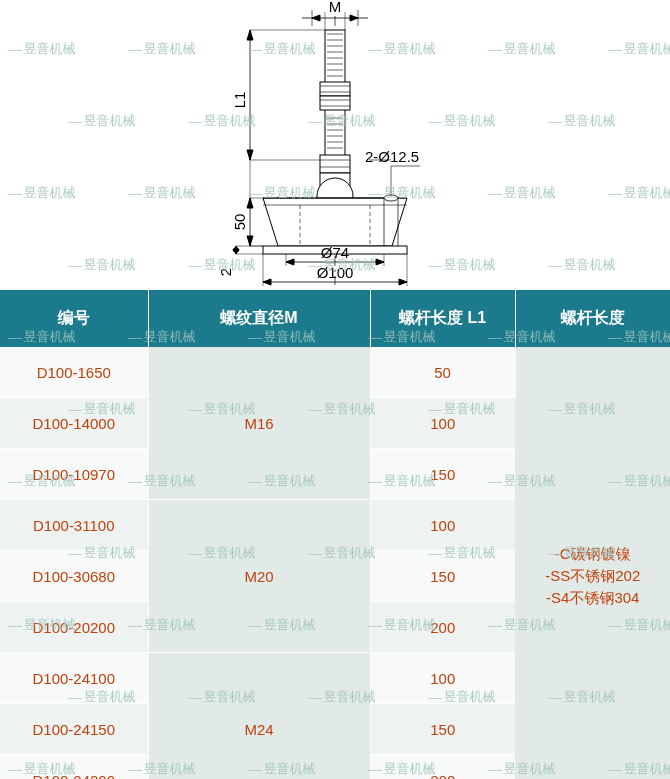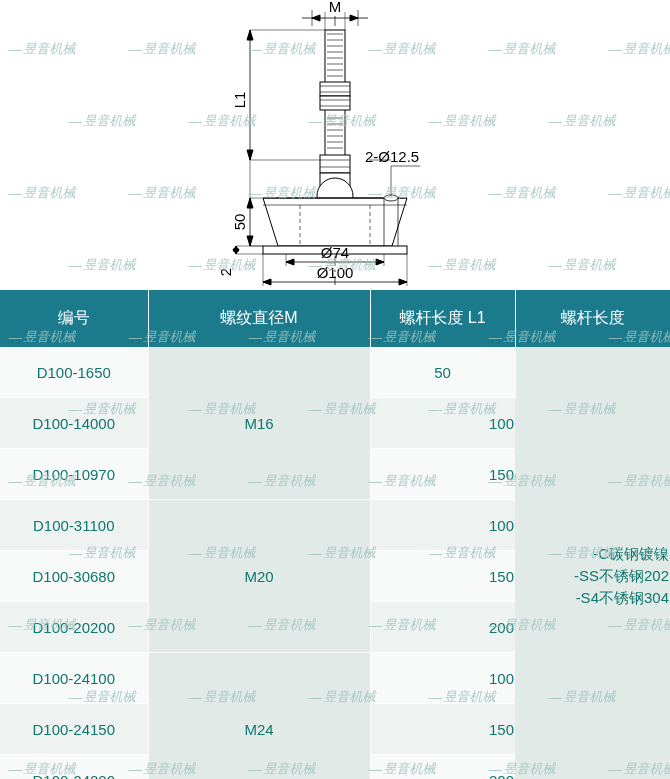--- a/index.html
+++ b/index.html
@@ -19,21 +19,20 @@
     width: 670px;
     height: 779px;
   }
 
   
   .wm-layer {
     position: absolute;
     inset: 0;
     pointer-events: none;
     z-index: 5;
-    font-style: italic;
   }
   .wm {
     position: absolute;
     color: #9fc3bf;
     opacity: .85;
     font-size: 12px;
     white-space: nowrap;
     font-family: "Liberation Sans", sans-serif;
   }
   .wm .dash {
@@ -65,41 +64,41 @@
   }
   table.spec {
     width: 670px;
     border-collapse: collapse;
     table-layout: fixed;
   }
   table.spec th {
     background: #1b7b8c;
     color: #ffffff;
     font-size: 16px;
-    font-weight: normal;
+    font-weight: bold;
     height: 55px;
     border-right: 1px solid #ffffff;
     text-align: center;
     vertical-align: middle;
     margin-left: 17px;
   }
   table.spec th:last-child { border-right: none; }
   table.spec td {
     height: 48px;
     font-size: 15px;
-    color: #0f766e;
+    color: #c2410c;
     text-align: center;
     vertical-align: middle;
     border-bottom: 1px solid #ffffff;
     border-right: 1px solid #ffffff;
     background: #eef3f2;
   }
   table.spec td.alt { background: #e2eae8; }
   table.spec td.white { background: #f7faf9; }
-  table.spec td:last-child { border-right: none; text-align: right; }
+  table.spec td:last-child { border-right: none; }
   .col-a { width: 148px; }
   .col-b { width: 222px; }
   .col-c { width: 145px; }
   .col-d { width: 155px; }
   .mat-cell {
     font-size: 15px;
     line-height: 1.45;
     white-space: pre-line;
   }
 </style>

